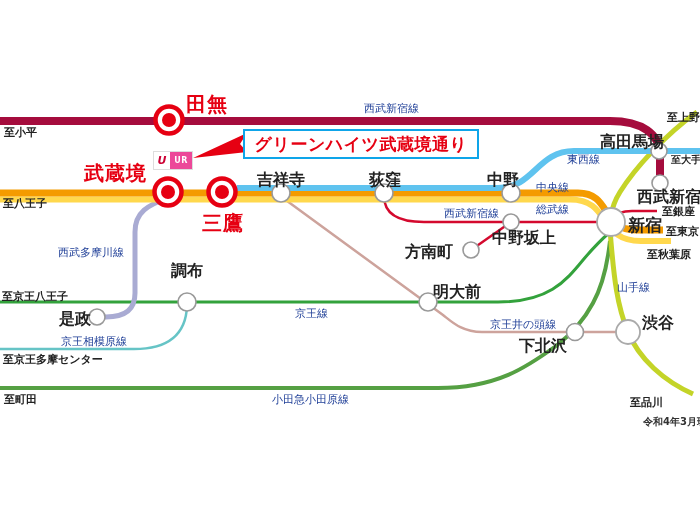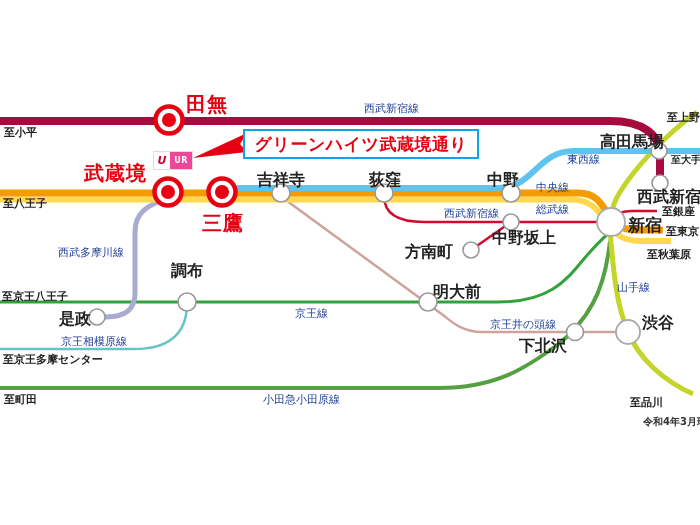--- a/index.html
+++ b/index.html
@@ -113,21 +113,21 @@
   <div class="lbl line" style="left:364px;top:103px">西武新宿線</div>
   <div class="lbl line" style="left:567px;top:154px">東西線</div>
   <div class="lbl line" style="left:536px;top:182px">中央線</div>
   <div class="lbl line" style="left:536px;top:204px">総武線</div>
   <div class="lbl line" style="left:444px;top:208px">西武新宿線</div>
   <div class="lbl line" style="left:617px;top:282px">山手線</div>
   <div class="lbl line" style="left:58px;top:247px">西武多摩川線</div>
   <div class="lbl line" style="left:295px;top:308px">京王線</div>
   <div class="lbl line" style="left:61px;top:336px">京王相模原線</div>
   <div class="lbl line" style="left:490px;top:319px">京王井の頭線</div>
-  <div class="lbl line" style="left:263px;top:394px">小田急小田原線</div>
+  <div class="lbl line" style="left:272px;top:394px">小田急小田原線</div>
 
   <div class="lbl term" style="left:4px;top:127px">至小平</div>
   <div class="lbl term" style="left:3px;top:198px">至八王子</div>
   <div class="lbl term" style="left:667px;top:112px">至上野</div>
   <div class="lbl term tiny" style="left:671px;top:154px">至大手町</div>
   <div class="lbl term" style="left:662px;top:206px">至銀座</div>
   <div class="lbl term" style="left:666px;top:226px">至東京</div>
   <div class="lbl term" style="left:647px;top:249px">至秋葉原</div>
   <div class="lbl term" style="left:2px;top:291px">至京王八王子</div>
   <div class="lbl term" style="left:3px;top:354px">至京王多摩センター</div>

